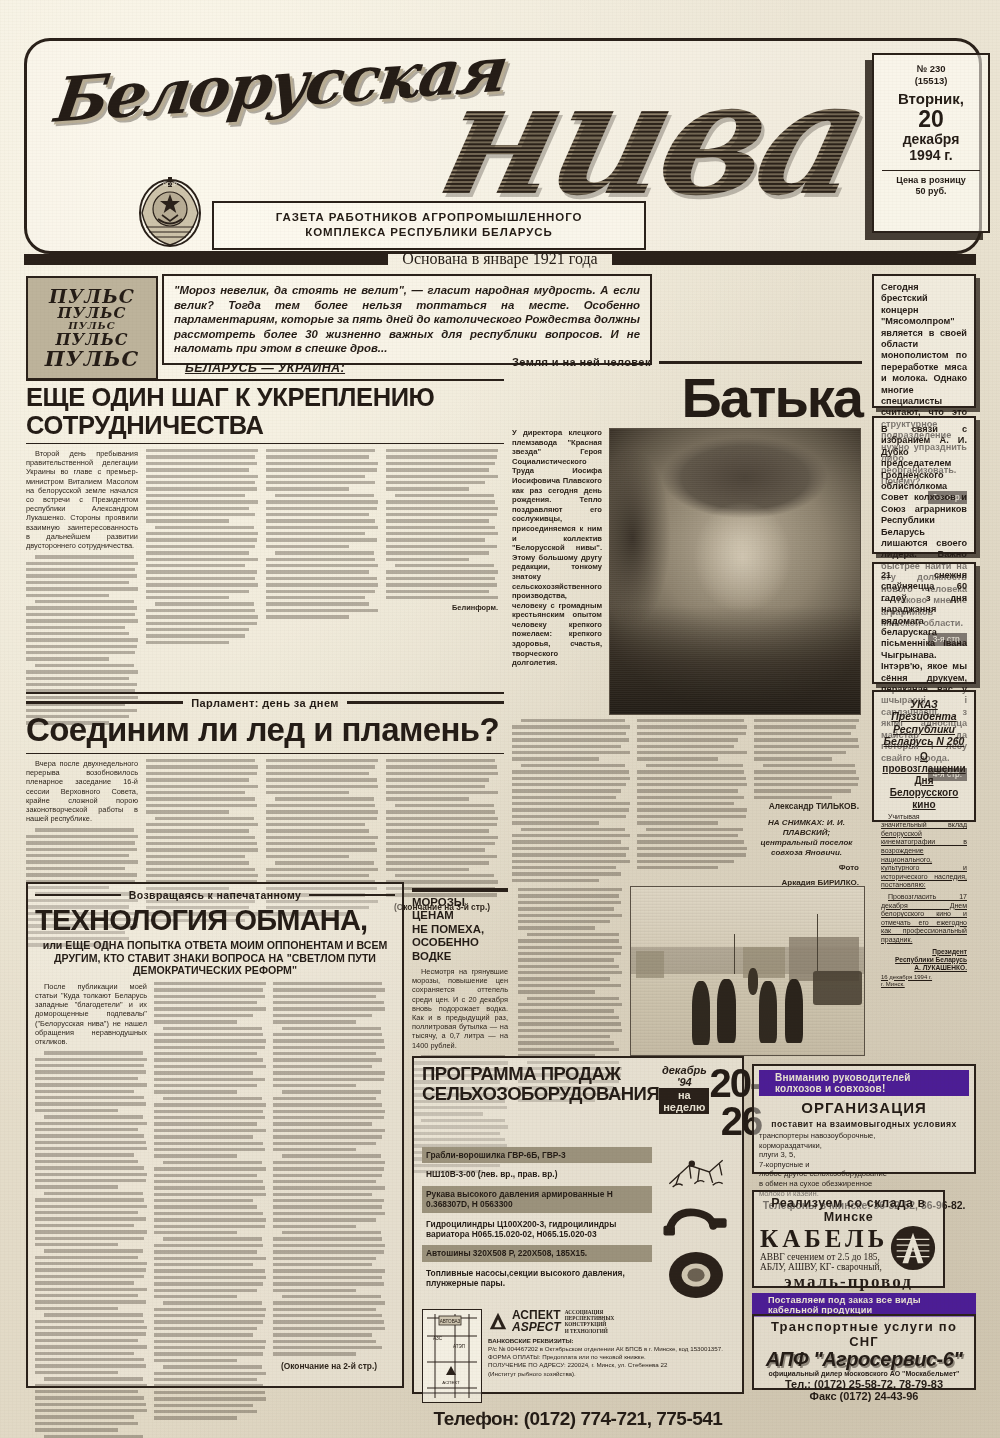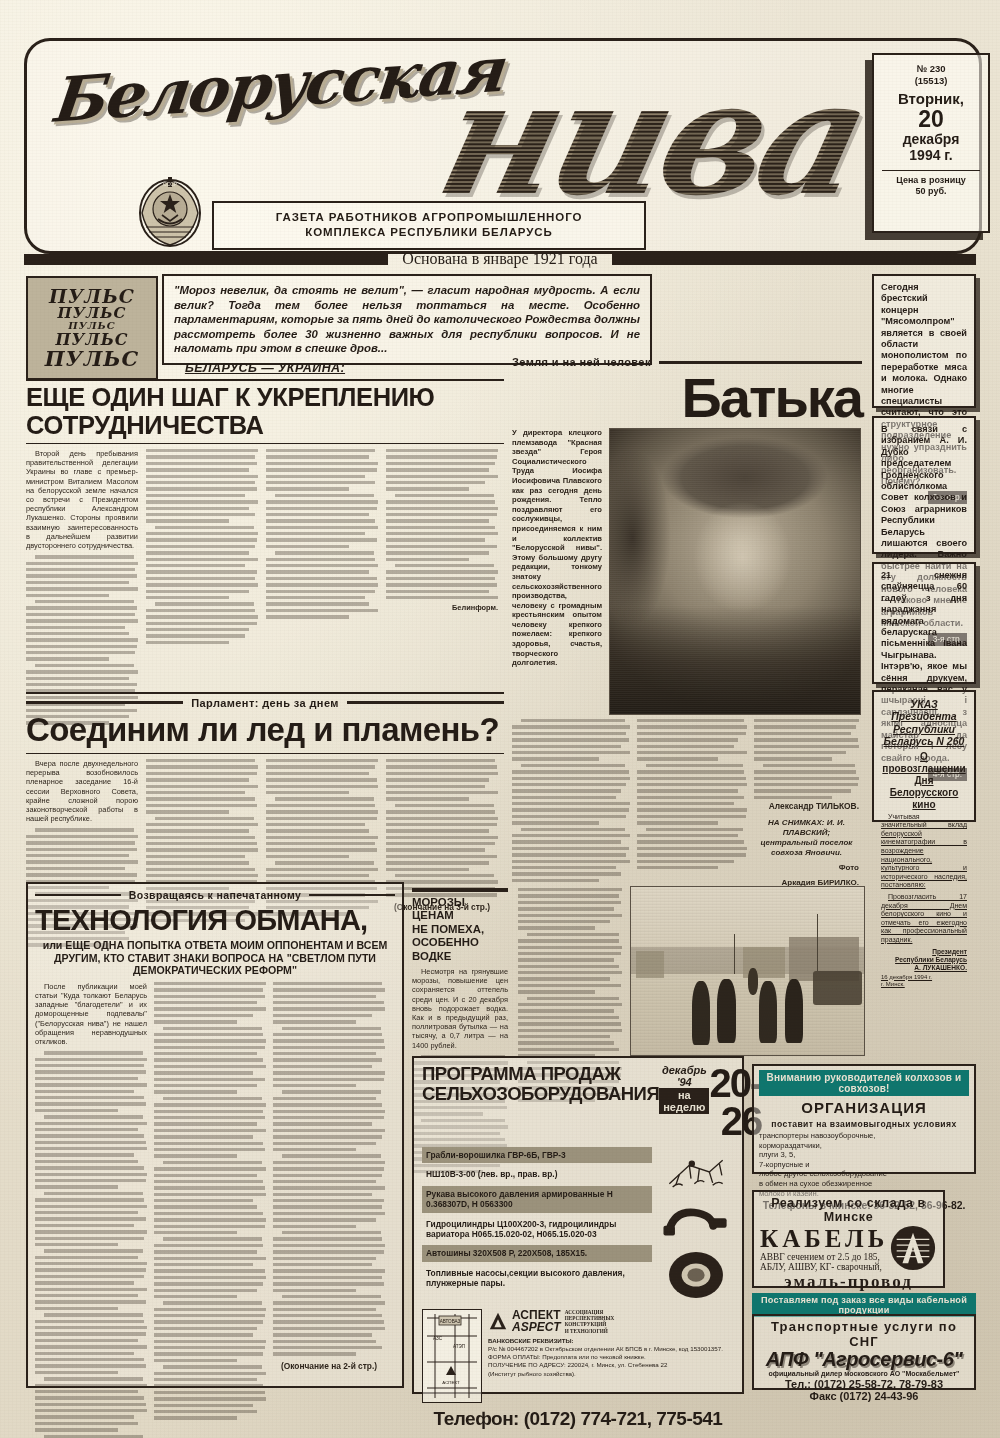--- a/index.html
+++ b/index.html
@@ -192,22 +192,22 @@
   .prodrow.sh{background:#9b927c;}
   .ad-prog .bank{font-size:6.2px;line-height:8.2px;}
   .ad-prog .tel{font-size:19px;font-weight:bold;letter-spacing:-.5px;text-align:center;}
 
   
   .ad{
     border:2px solid #2a211a;background:rgba(255,253,244,.38);
     box-sizing:border-box;
   }
   .ad-banner{
-    background:#0f766e;color:#e8e2d2;text-align:center;
-    font-size:10px;font-weight:bold;padding:2px 0;letter-spacing:.2px;
+    background:#4c1d95;color:#e8e2d2;
+    font-size:10px;font-weight:bold;padding:2px 16px;letter-spacing:.2px;
   }
   .ad h3{margin:3px 0;text-align:center;font-size:15px;font-weight:bold;letter-spacing:1px;}
   .ad .sm{font-size:7.6px;line-height:9.6px;}
   .ad .tel{font-size:10.4px;font-weight:bold;text-align:center;}
 </style>
 </head>
 <body>
 
 <div class="paper"></div>
 <div class="page">

